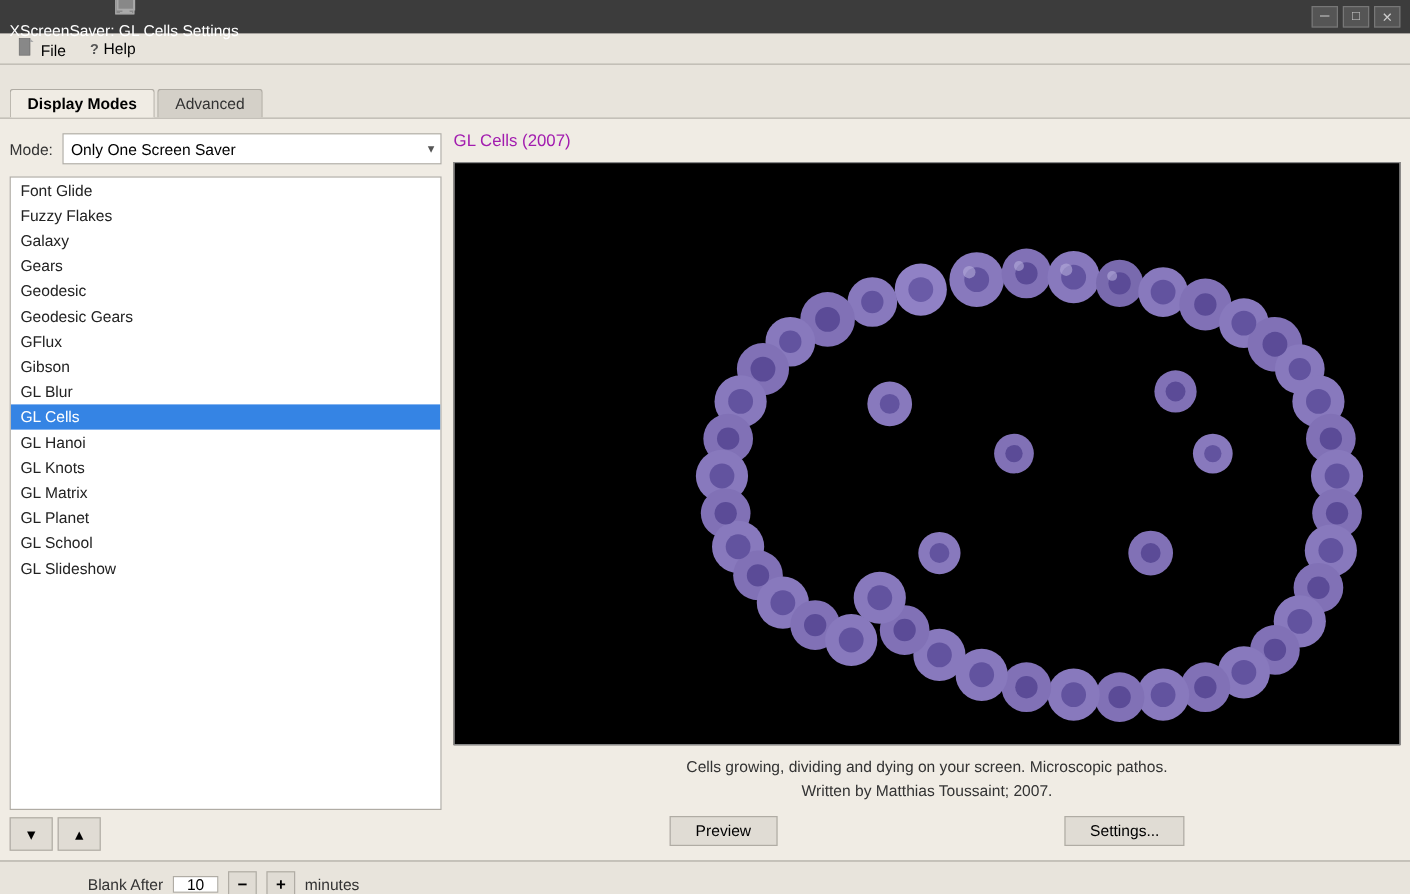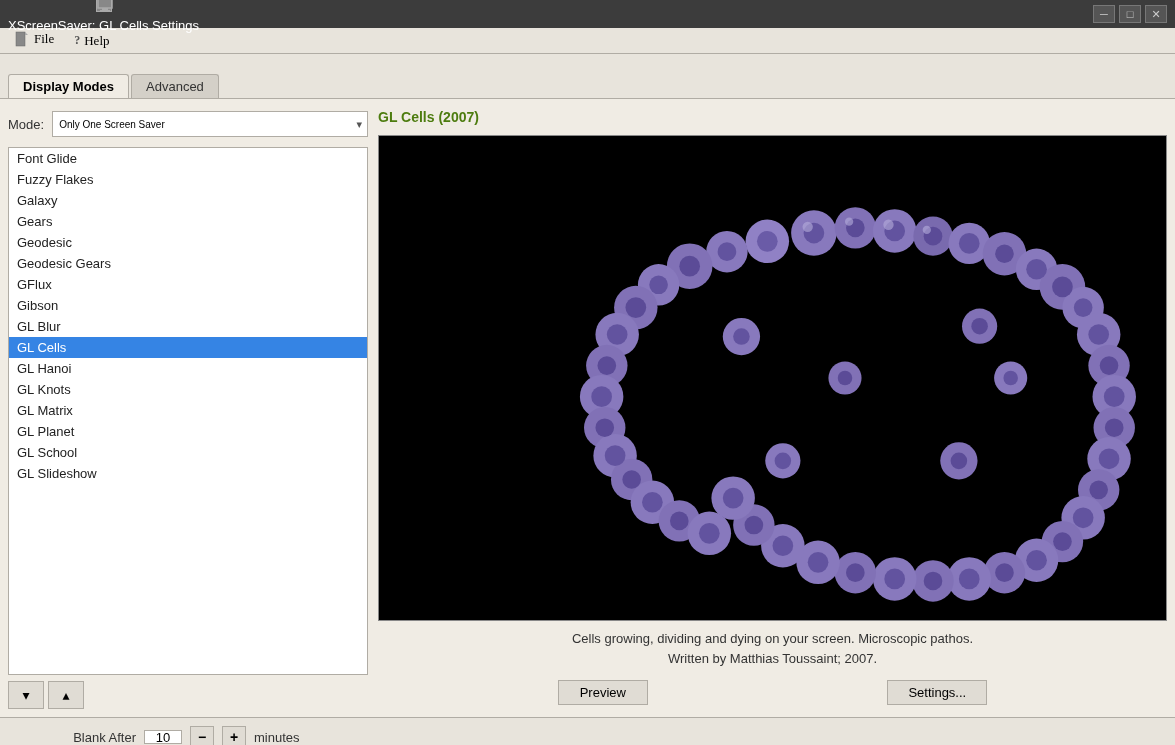--- a/index.html
+++ b/index.html
@@ -57,21 +57,21 @@
       background: #e8e4dc;
       height: 26px;
       display: flex;
       align-items: center;
       padding: 0 4px;
       border-bottom: 1px solid #b0aca4;
     }
     .menu-item {
       padding: 2px 10px;
       cursor: pointer;
-      display: flex; align-items: flex-start; gap: 4px; font-family: Liberation Serif, serif;
+      display: flex; align-items: flex-end; gap: 4px;
     }
 
     
     #tabs {
       background: #e8e4dc;
       display: flex;
       align-items: flex-end;
       padding: 4px 8px 0 8px;
       border-bottom: 1px solid #b0aca4;
       gap: 2px;
@@ -125,21 +125,21 @@
     .select-wrapper {
       position: relative;
       flex: 1;
     }
     .select-wrapper select {
       width: 100%;
       height: 26px;
       background: #fff;
       border: 1px solid #b0aca4;
       padding: 0 24px 0 6px;
-      font-size: 10px;
+      font-size: 13px;
       appearance: none;
       -webkit-appearance: none;
       cursor: pointer;
     }
     .select-wrapper::after {
       content: '▾';
       position: absolute;
       right: 6px;
       top: 50%;
       transform: translateY(-50%);
@@ -223,22 +223,22 @@
 
     
     #right-panel {
       flex: 1;
       display: flex;
       flex-direction: column;
       gap: 8px;
     }
     #preview-title {
       font-size: 14px;
-      font-weight: bold;
-      color: #4d7c0f;
+      font-weight: normal;
+      color: #a21caf;
       padding: 2px 0;
     }
     #preview-image {
       width: 100%;
       flex: 1;
       background: #000;
       border: 1px solid #888;
       overflow: hidden;
       position: relative;
       min-height: 350px;

